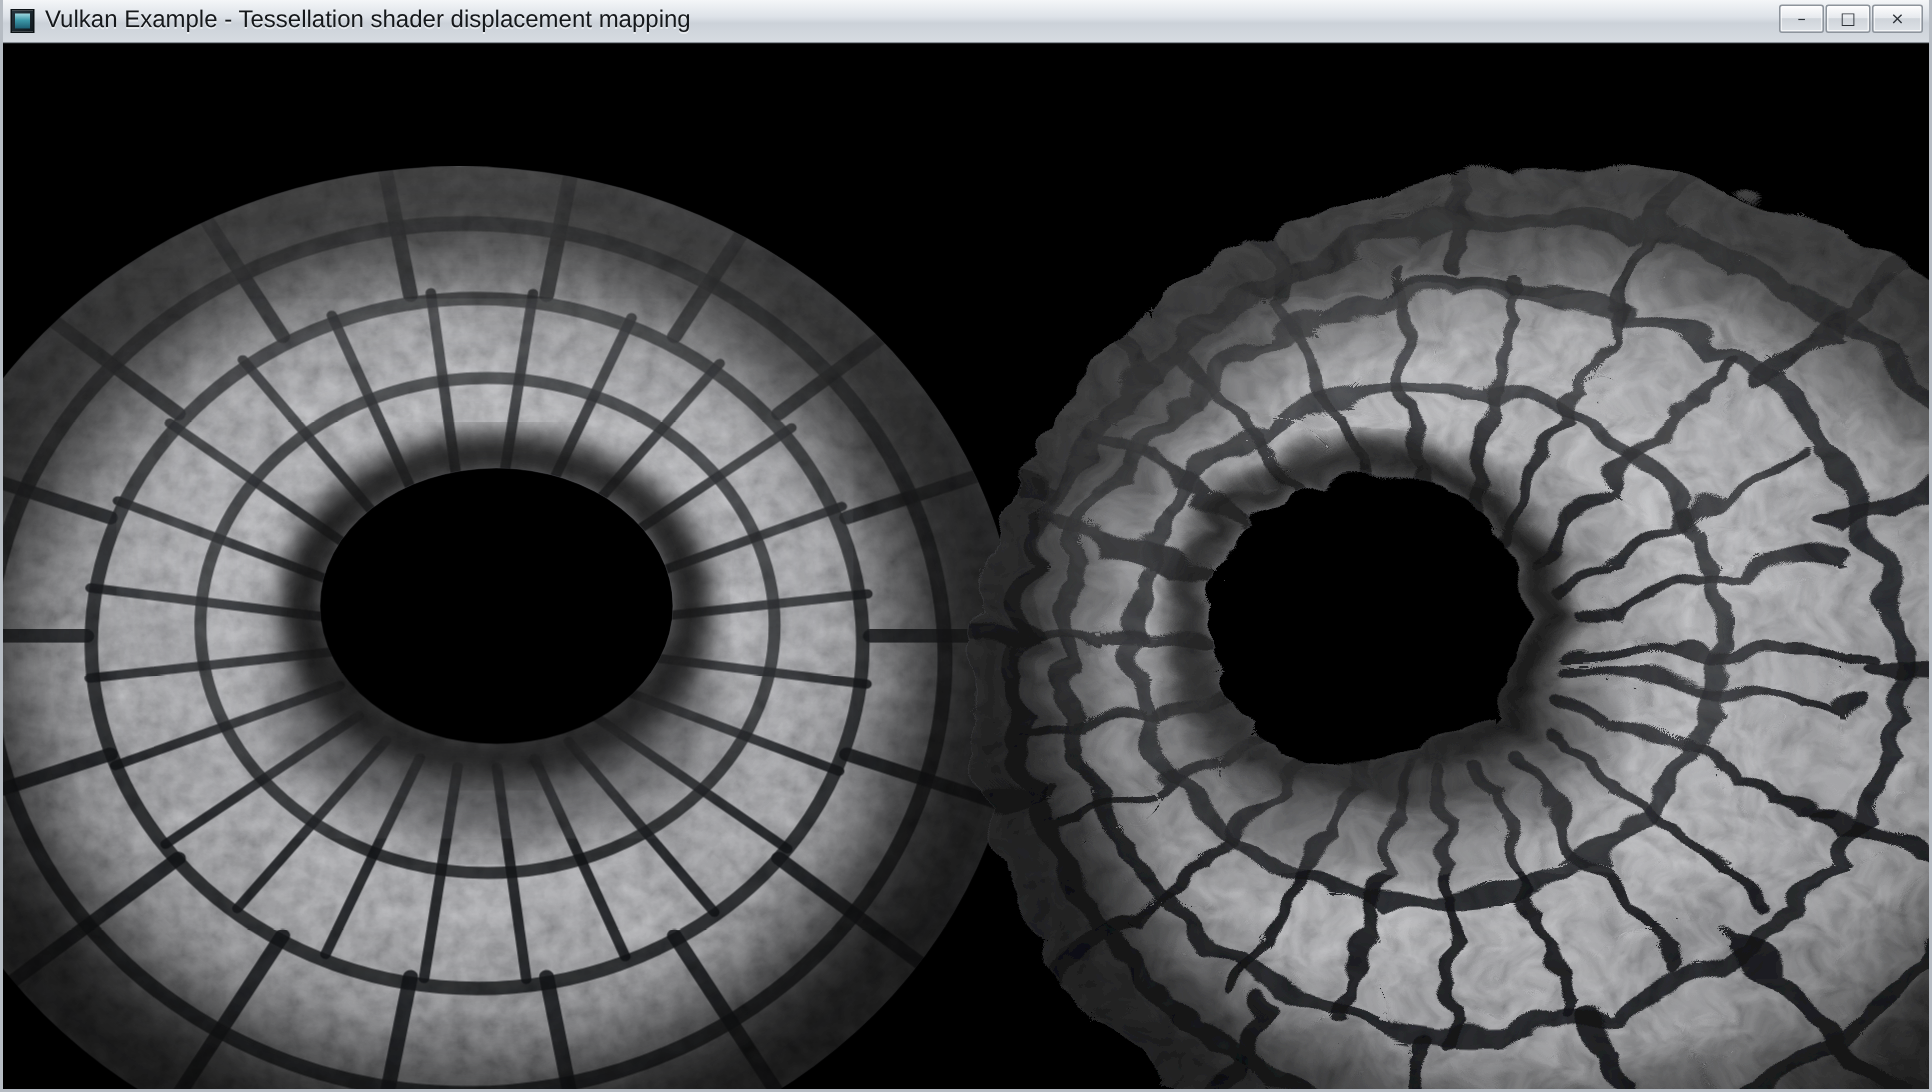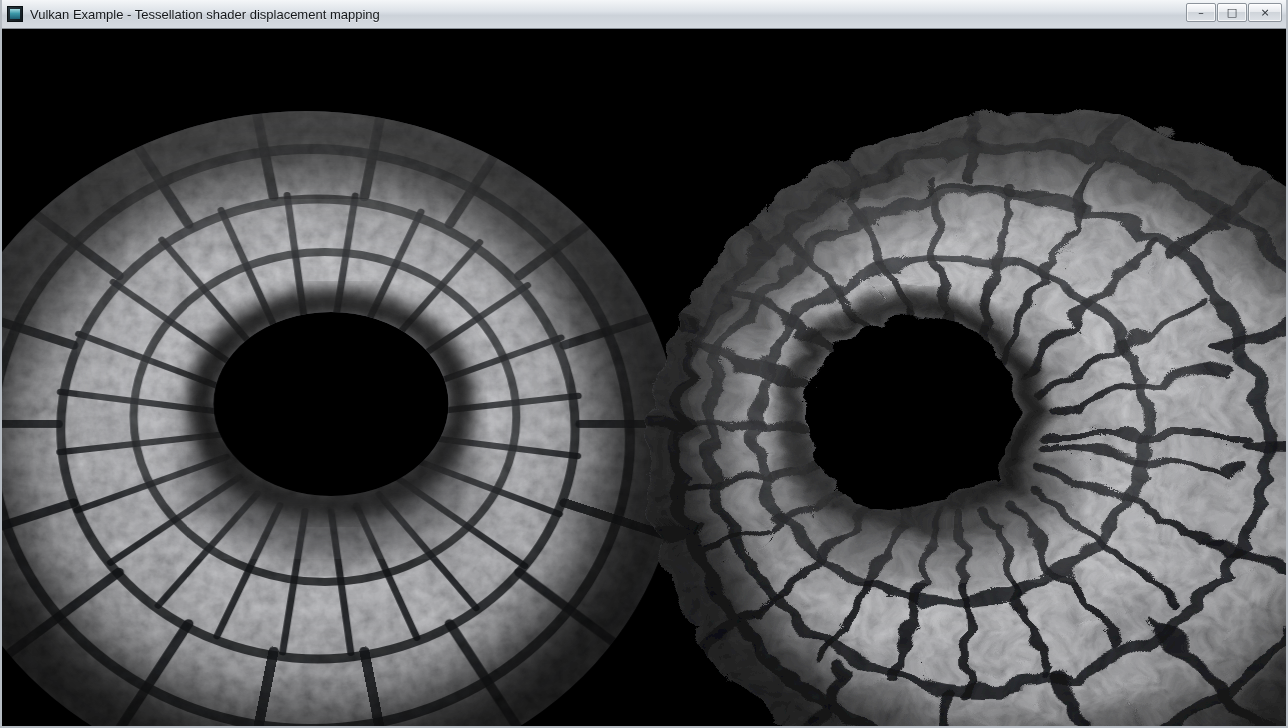--- a/index.html
+++ b/index.html
@@ -19,21 +19,21 @@
   .app-icon{
     width:16px;height:16px;flex:0 0 auto;display:inline-block;
     background:linear-gradient(135deg,#27353d,#10181d);
     border:1px solid #0c1215;box-sizing:border-box;position:relative;
   }
   .app-icon-inner{
     position:absolute;left:2px;top:2px;right:2px;bottom:2px;
     background:linear-gradient(180deg,#9fd8df 0%,#3c98a8 45%,#1d5e73 100%);
   }
   .title{
-    font-size:13px;color:#15181b;white-space:nowrap;
+    font-size:16px;color:#15181b;white-space:nowrap;
     text-shadow:0 1px 0 rgba(255,255,255,.55);
   }
   .caption-buttons{
     position:absolute;top:3px;right:4px;display:flex;gap:1px;
   }
   .cap-btn{
     width:30px;height:19px;box-sizing:border-box;
     border:1px solid #8d949c;border-radius:2px;
     background:linear-gradient(#fdfdfe, #e7eaee 45%, #cfd4da 50%, #dee2e7);
     box-shadow:inset 0 0 0 1px rgba(255,255,255,.65);

